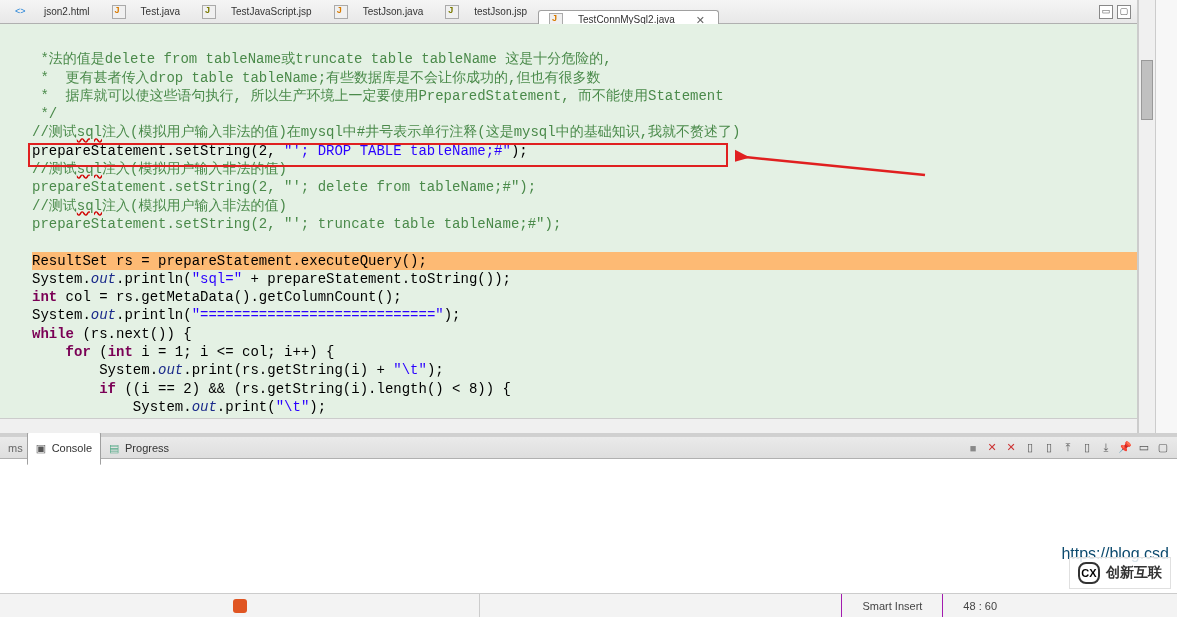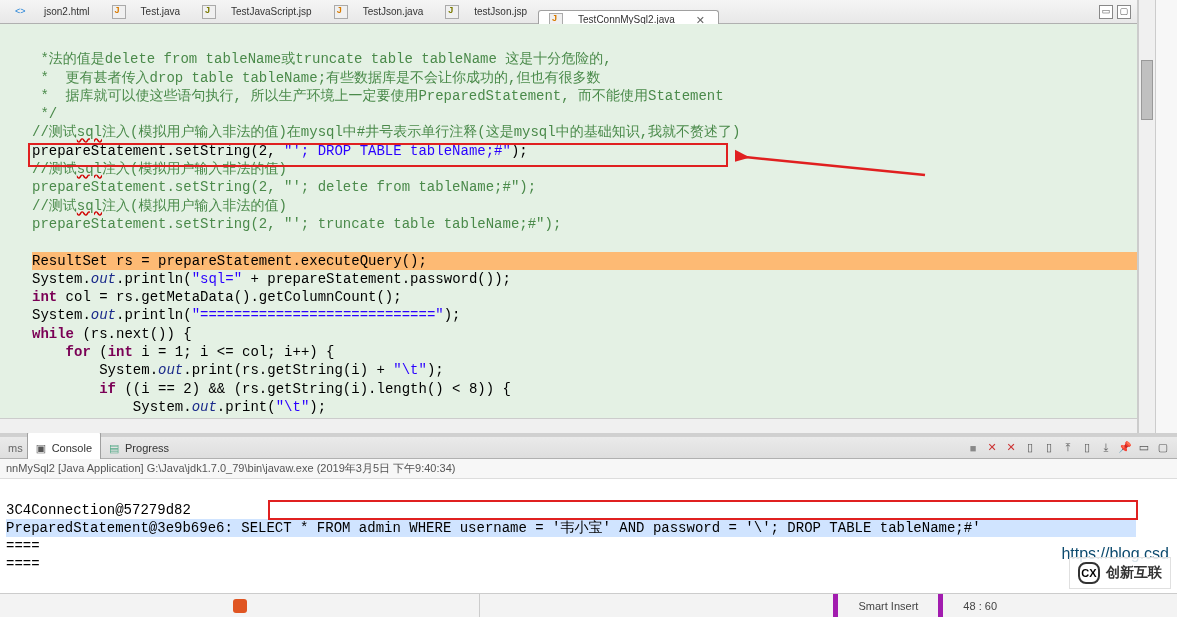--- a/index.html
+++ b/index.html
@@ -42,21 +42,21 @@
   .ico-console::before { content:"▣"; font-size:11px; color:#555; }
   .ico-progress::before { content:"▤"; font-size:11px; color:#5a8; }
   .btab-tools { margin-left:auto; display:flex; gap:3px; padding-right:6px; }
   .tool { width:16px; height:16px; display:inline-flex; align-items:center; justify-content:center; font-size:11px; color:#555; cursor:pointer; }
   .blaunch { font-size:11px; color:#555; padding:2px 6px; border-bottom:1px solid #ddd; background:#f7f7f7; }
   .console-body { flex:1; background:#fff; font-family:Consolas,"Courier New",monospace; font-size:14px; line-height:18px; padding:4px 6px; white-space:pre; color:#000; position:relative; overflow:hidden; }
   .console-line.selected { background:#d0e4ff; display:inline-block; width:1130px; }
 
   .status { position:absolute; bottom:0; left:0; right:0; height:24px; border-top:1px solid #ccc; background:#f3f3f3; display:flex; align-items:center; font-size:11px; color:#444; }
   .status .spacer { flex:1; }
-  .status .cell { padding:0 20px; border-left:5px solid #a21caf; height:100%; display:flex; align-items:center; }
+  .status .cell { padding:0 20px; border-left:1px solid #a21caf; height:100%; display:flex; align-items:center; }
   .logo { position:absolute; right:6px; bottom:28px; background:rgba(255,255,255,.85); padding:4px 8px; display:flex; align-items:center; gap:6px; border:1px solid #e0e0e0; }
   .logo-mark { width:22px; height:22px; border:2px solid #333; border-radius:8px; display:flex; align-items:center; justify-content:center; font-size:11px; font-weight:bold; }
   .watermark { position:absolute; right:8px; bottom:54px; color:#0c4a6e; font-size:16px;text-align:right; }
 </style>
 </head>
 <body>
 
 <div class="top">
   <div class="editor-area">
     <div class="tabbar">
@@ -97,21 +97,21 @@
 <span class="c-com"> *  据库就可以使这些语句执行, 所以生产环境上一定要使用PreparedStatement, 而不能使用Statement</span>
 <span class="c-com"> */</span>
 <span class="c-com"><span>//测试</span><span class="red-underline">sql</span><span>注入(模拟用户输入非法的值)在mysql中#井号表示单行注释(这是mysql中的基础知识,我就不赘述了)</span></span>
 <span>prepareStatement</span><span>.setString(2, </span><span class="c-str">"'; DROP TABLE tableName;#"</span><span>);</span>
 <span class="c-com"><span>//测试</span><span class="red-underline">sql</span><span>注入(模拟用户输入非法的值)</span></span>
 <span class="c-com"><span>prepareStatement</span><span>.setString(2, </span><span>"'; delete from tableName;#"</span><span>);</span></span>
 <span class="c-com"><span>//测试</span><span class="red-underline">sql</span><span>注入(模拟用户输入非法的值)</span></span>
 <span class="c-com"><span>prepareStatement</span><span>.setString(2, </span><span>"'; truncate table tableName;#"</span><span>);</span></span>
 
 <span class="highlight-line"><span>ResultSet rs = </span><span>prepareStatement</span><span>.executeQuery();</span></span>
-<span>System.</span><span class="c-fld" style="font-style:italic">out</span><span>.println(</span><span class="c-str">"sql="</span><span> + </span><span>prepareStatement</span><span>.password());</span>
+<span>System.</span><span class="c-fld" style="font-style:italic">out</span><span>.println(</span><span class="c-str">"sql="</span><span> + </span><span>prepareStatement</span><span>.toString());</span>
 <span class="c-kw">int</span><span> col = rs.getMetaData().getColumnCount();</span>
 <span>System.</span><span class="c-fld" style="font-style:italic">out</span><span>.println(</span><span class="c-str">"============================"</span><span>);</span>
 <span class="c-kw">while</span><span> (rs.next()) {</span>
 <span>    </span><span class="c-kw">for</span><span> (</span><span class="c-kw">int</span><span> i = 1; i &lt;= col; i++) {</span>
 <span>        </span><span>System.</span><span class="c-fld" style="font-style:italic">out</span><span>.print(rs.getString(i) + </span><span class="c-str">"\t"</span><span>);</span>
 <span>        </span><span class="c-kw">if</span><span> ((i == 2) &amp;&amp; (rs.getString(i).length() &lt; 8)) {</span>
 <span>            </span><span>System.</span><span class="c-fld" style="font-style:italic">out</span><span>.print(</span><span class="c-str">"\t"</span><span>);</span>
 </div>
       <div class="red-box" style="left:28px; top:119px; width:700px; height:24px;"></div>
       <svg class="arrow" style="left:735px; top:121px; width:200px; height:40px;">
@@ -149,28 +149,20 @@
       <span class="tool">▯</span>
       <span class="tool">▯</span>
       <span class="tool">⤒</span>
       <span class="tool">▯</span>
       <span class="tool">⤓</span>
       <span class="tool">📌</span>
       <span class="tool">▭</span>
       <span class="tool">▢</span>
     </div>
   </div>
-  <div class="blaunch">nnMySql2 [Java Application] G:\Java\jdk1.7.0_79\bin\javaw.exe (2019年3月5日 下午9:40:34)</div>
-  <div class="console-body">
-<span>3C4Connection@57279d82</span>
-<span class="console-line selected"><span>PreparedStatement@3e9b69e6: </span><span>SELECT * FROM admin WHERE username = '韦小宝' AND password = '\'; DROP TABLE tableName;#'</span></span>
-<span>====</span>
-<span>====</span>
-    <div class="red-box" style="left:268px; top:21px; width:870px; height:20px;"></div>
-  </div>
 </div>
 
 <div class="watermark">https://blog.csd</div>
 <div class="logo">
   <span class="logo-mark">CX</span>
   <span style="font-size:14px;color:#333;font-weight:bold;">创新互联</span>
 </div>
 
 <div class="status">
   <div style="width:480px;height:100%;border-right:1px solid #ccc;display:flex;align-items:center;justify-content:center;">

